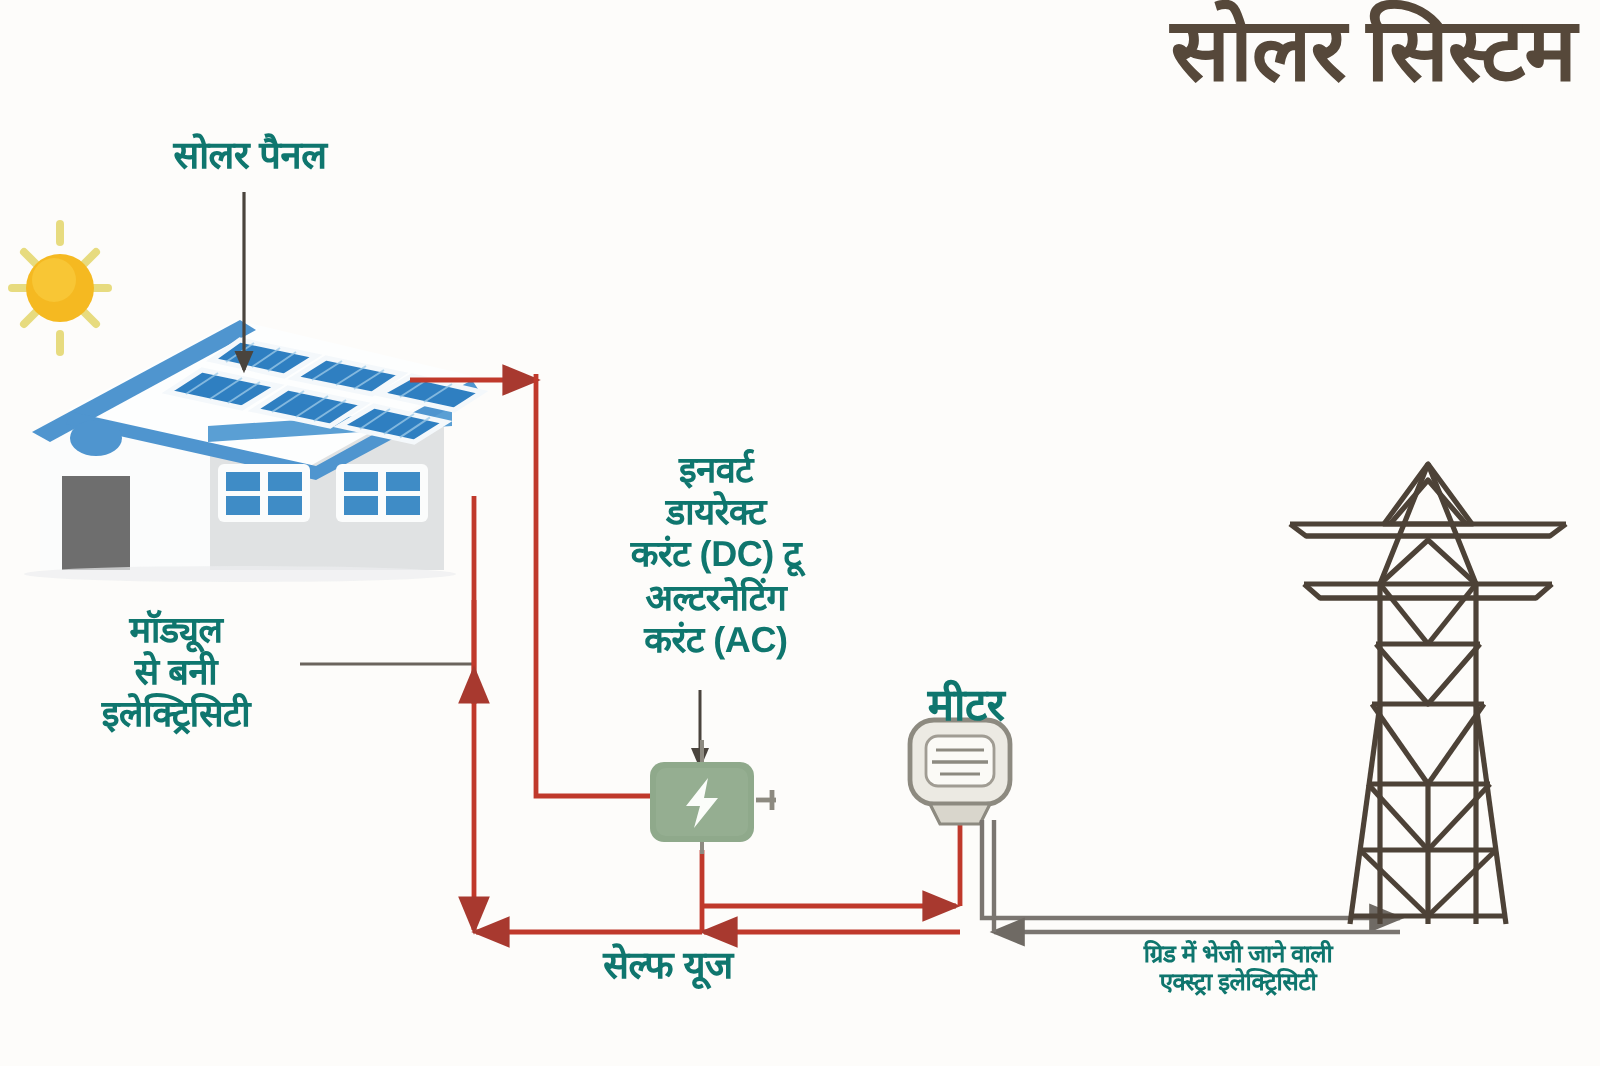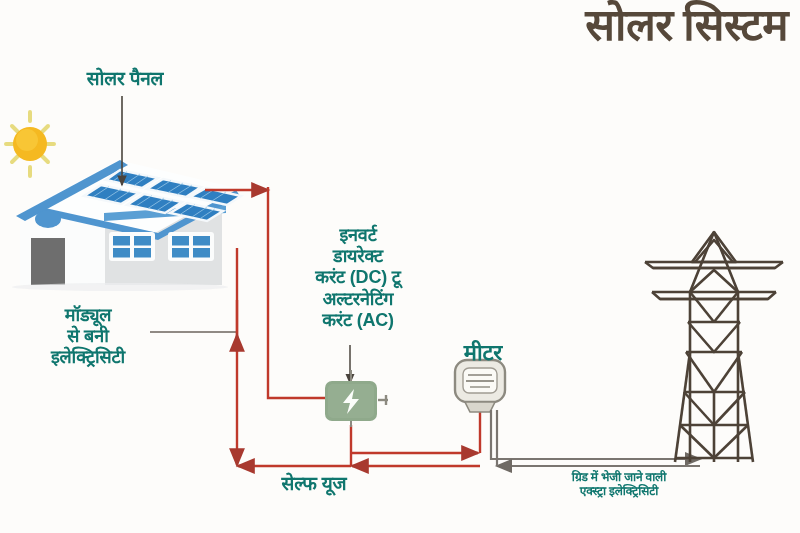--- a/index.html
+++ b/index.html
@@ -32,21 +32,21 @@
     line-height:0.98;
     letter-spacing:-0.5px;
   }
   #title .t1{display:block;font-size:54px;}
   #title .t2{display:block;font-size:44px;margin-top:2px;}
   #lbl-solar-panel{left:40px;top:68px;width:170px;font-size:19px;}
   #lbl-module{left:8px;top:305px;width:160px;font-size:18px;}
   #lbl-convert{left:278px;top:225px;width:160px;font-size:18px;}
   #lbl-inverter{left:300px;top:424px;width:110px;font-size:18px;}
   #lbl-meter{left:428px;top:340px;width:110px;font-size:22px;}
-  #lbl-selfuse{left:224px;top:473px;width:180px;font-size:19px;}
+  #lbl-selfuse{left:244px;top:473px;width:180px;font-size:19px;}
   #lbl-grid{left:474px;top:470px;width:290px;font-size:12px;}
 </style>
 </head>
 <body>
 
 <div id="stage">
 
   <svg id="diagram" viewBox="0 0 800 533">
     <defs>
       <marker id="ar-red-r" markerWidth="9" markerHeight="9" refX="7" refY="4.5" orient="auto">

